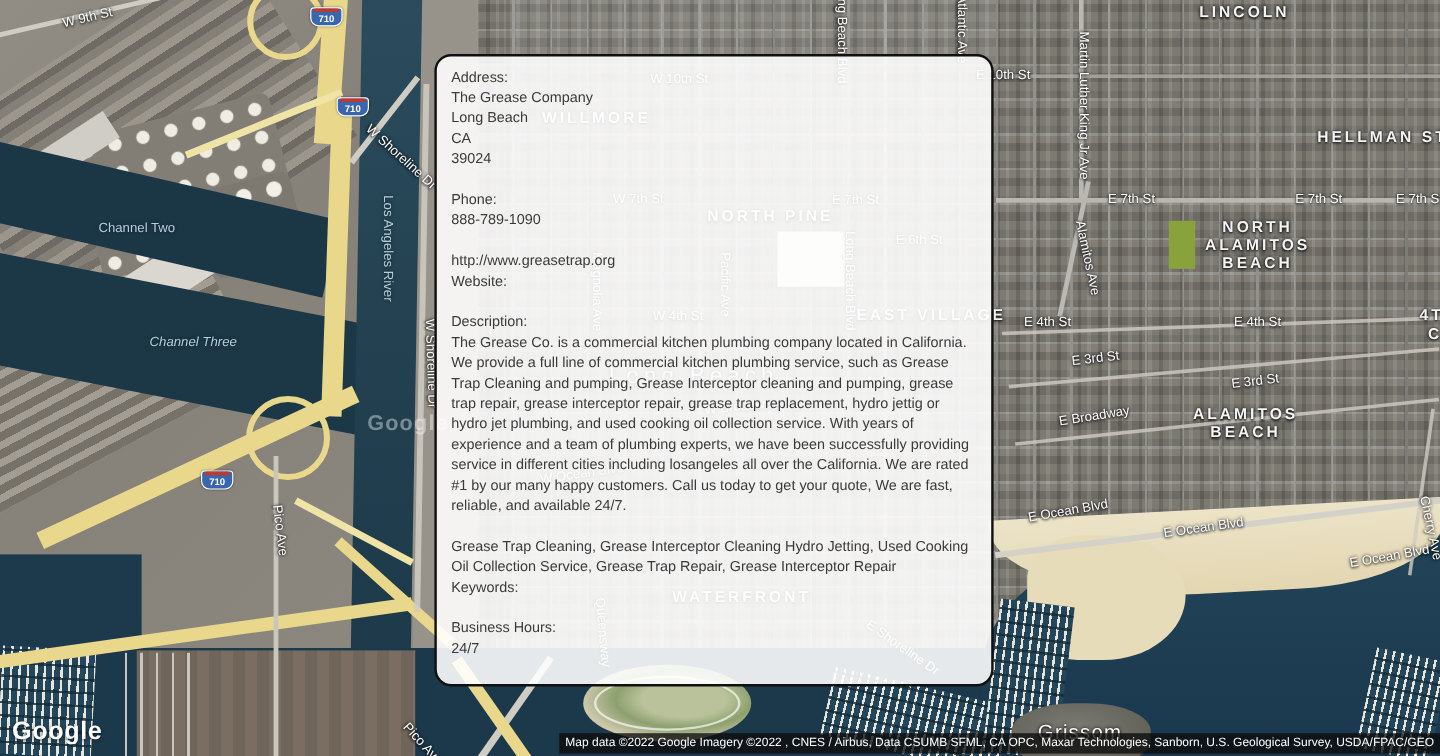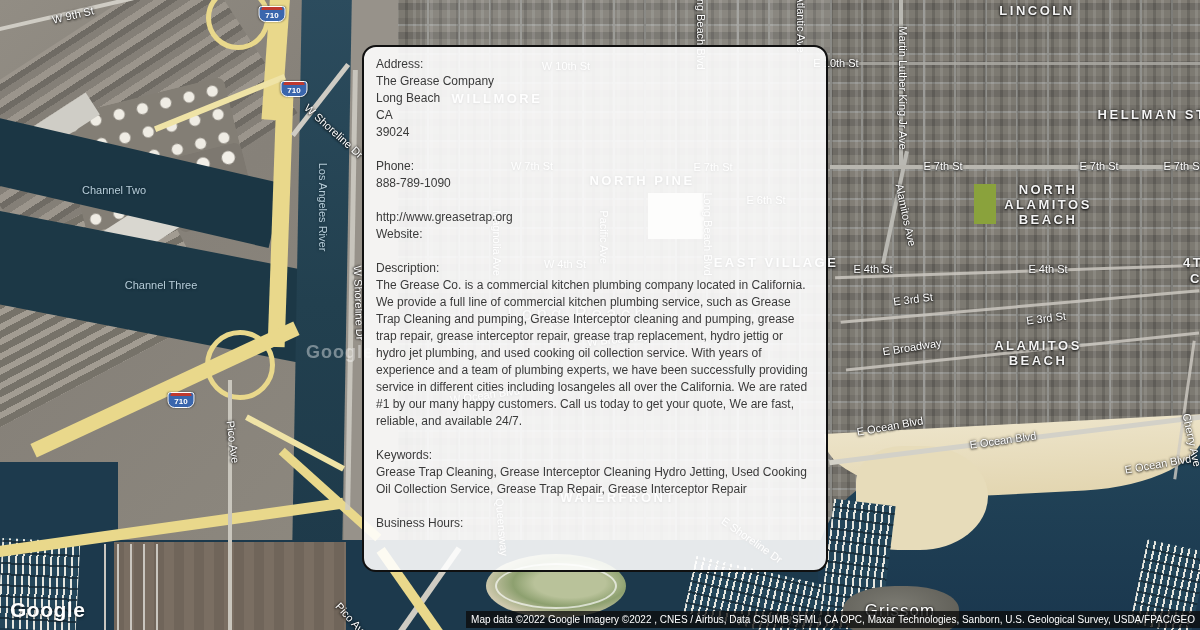--- a/index.html
+++ b/index.html
@@ -165,21 +165,21 @@
   <div class="road" style="left:845px;top:350px;width:355px;height:3px;transform:rotate(-6deg);opacity:.8;"></div>
   <div class="road" style="left:828px;top:437px;width:380px;height:5px;transform:rotate(-7deg);background:#d3d1c8;"></div>
   <div class="road" style="left:1183px;top:340px;width:3px;height:140px;transform:rotate(8deg);opacity:.8;"></div>
 
   <div id="labels">
       <div class="lbl lbl-street" style="left: 73px; top: 15px; transform: translate(-50%, -50%) rotate(-13deg);">W 9th St</div>
       <div class="lbl lbl-street" style="left: 334px; top: 131px; transform: translate(-50%, -50%) rotate(42deg);">W Shoreline Dr</div>
       <div class="lbl lbl-water" style="left: 323px; top: 207px; transform: translate(-50%, -50%) rotate(90deg);">Los Angeles River</div>
       <div class="lbl lbl-street" style="left: 359px; top: 303px; transform: translate(-50%, -50%) rotate(88deg);">W Shoreline Dr</div>
       <div class="lbl lbl-water" style="left: 114px; top: 190px; transform: translate(-50%, -50%) rotate(0deg);">Channel Two</div>
-      <div class="lbl lbl-water" style="left: 161px; top: 285px; transform: translate(-50%, -50%) rotate(0deg);">Channel Three</div>
+      <div class="lbl lbl-water" style="left: 161px; top: 285px; transform: translate(-50%, -50%) rotate(0deg); font-style: italic;">Channel Three</div>
       <div class="lbl lbl-street" style="left: 233px; top: 442px; transform: translate(-50%, -50%) rotate(83deg);">Pico Ave</div>
       <div class="lbl lbl-street" style="left: 352px; top: 620px; transform: translate(-50%, -50%) rotate(48deg);">Pico Ave</div>
       <div class="lbl lbl-street" style="left: 836px; top: 63px; transform: translate(-50%, -50%) rotate(0deg);">E 10th St</div>
       <div class="lbl lbl-district" style="left: 1037px; top: 10px; transform: translate(-50%, -50%) rotate(0deg);">LINCOLN</div>
       <div class="lbl lbl-street" style="left: 903px; top: 88px; transform: translate(-50%, -50%) rotate(90deg);">Martin Luther King Jr Ave</div>
       <div class="lbl lbl-district" style="left: 1152px; top: 114px; transform: translate(-50%, -50%) rotate(0deg);">HELLMAN ST</div>
       <div class="lbl lbl-street" style="left: 943px; top: 166px; transform: translate(-50%, -50%) rotate(0deg);">E 7th St</div>
       <div class="lbl lbl-street" style="left: 1099px; top: 166px; transform: translate(-50%, -50%) rotate(0deg);">E 7th St</div>
       <div class="lbl lbl-street" style="left: 1183px; top: 166px; transform: translate(-50%, -50%) rotate(0deg);">E 7th St</div>
       <div class="lbl lbl-street" style="left: 906px; top: 215px; transform: translate(-50%, -50%) rotate(78deg);">Alamitos Ave</div>
@@ -236,22 +236,23 @@
         <div class="card-line"></div>
         <div class="card-line">Phone:</div>
         <div class="card-line">888-789-1090</div>
         <div class="card-line"></div>
         <div class="card-line">http://www.greasetrap.org</div>
         <div class="card-line">Website:</div>
         <div class="card-line"></div>
         <div class="card-line">Description:</div>
         <div class="card-line">The Grease Co. is a commercial kitchen plumbing company located in California. We provide a full line of commercial kitchen plumbing service, such as Grease Trap Cleaning and pumping, Grease Interceptor cleaning and pumping, grease trap repair, grease interceptor repair, grease trap replacement, hydro jettig or hydro jet plumbing, and used cooking oil collection service. With years of experience and a team of plumbing experts, we have been successfully providing service in different cities including losangeles all over the California. We are rated #1 by our many happy customers. Call us today to get your quote, We are fast, reliable, and available 24/7.</div>
         <div class="card-line"></div>
+        <div class="card-line">Grease Trap Cleaning, Grease Interceptor Cleaning Hydro Jetting, Used Cooking Oil Collection Service, Grease Trap Repair, Grease Interceptor Repair</div>
         <div class="card-line">Keywords:</div>
-        <div class="card-line">Grease Trap Cleaning, Grease Interceptor Cleaning Hydro Jetting, Used Cooking Oil Collection Service, Grease Trap Repair, Grease Interceptor Repair</div>
         <div class="card-line"></div>
         <div class="card-line">Business Hours:</div>
+        <div class="card-line">24/7</div>
       </div>
   </div>
 
   <div class="google-logo">Google</div>
   <div class="attribution">Map data ©2022 Google Imagery ©2022 , CNES / Airbus, Data CSUMB SFML, CA OPC, Maxar Technologies, Sanborn, U.S. Geological Survey, USDA/FPAC/GEO</div>
 </div>
 
 </body></html>

